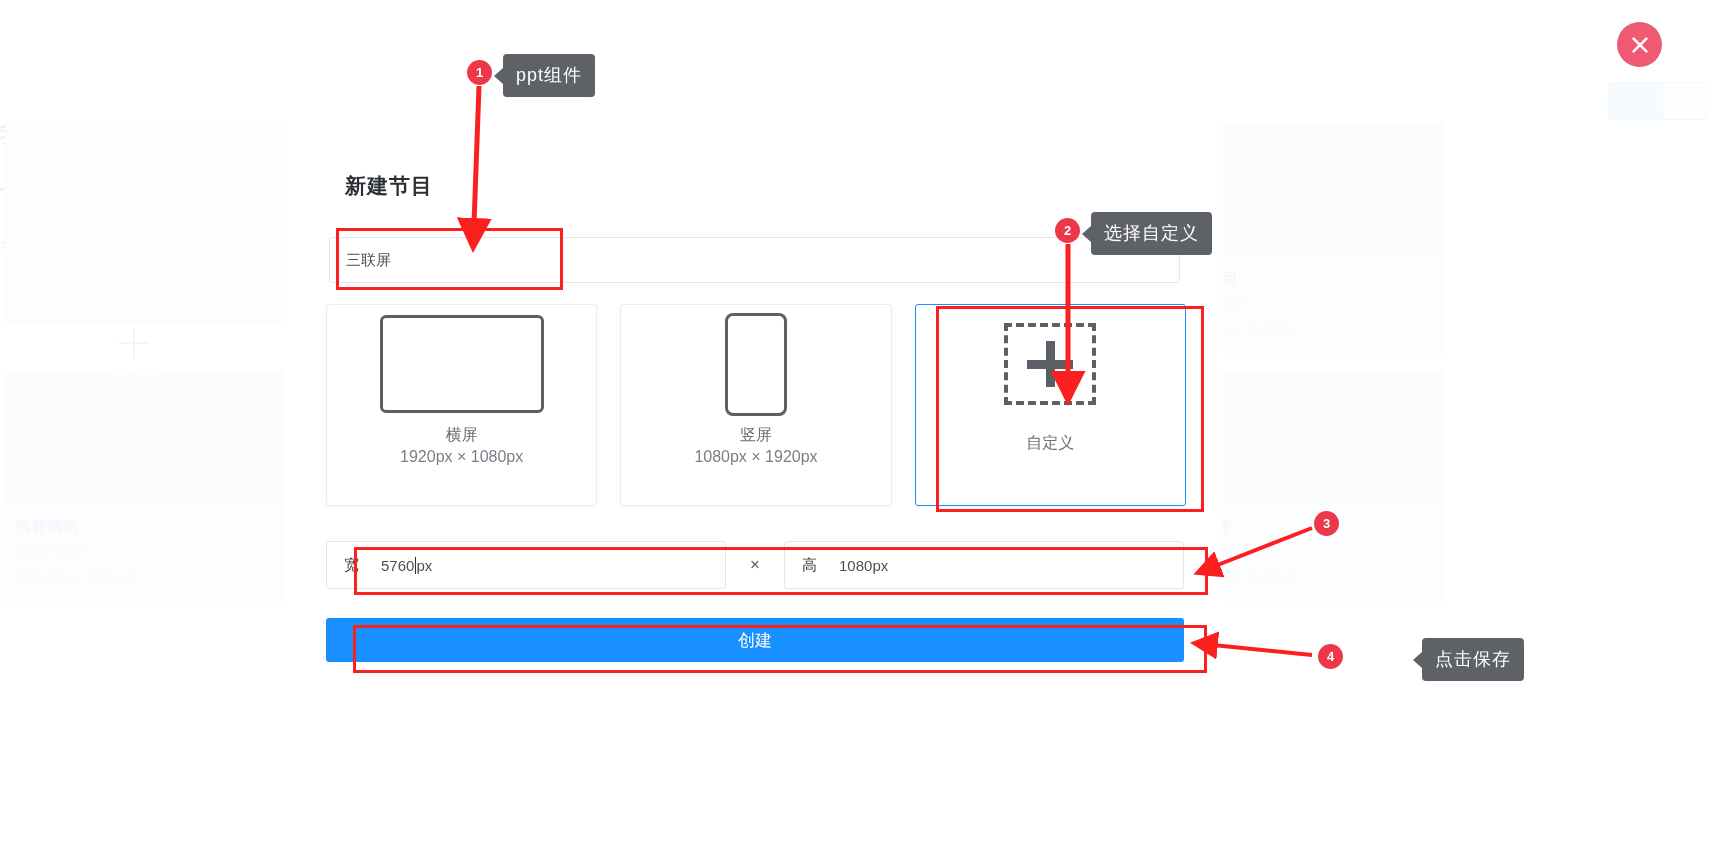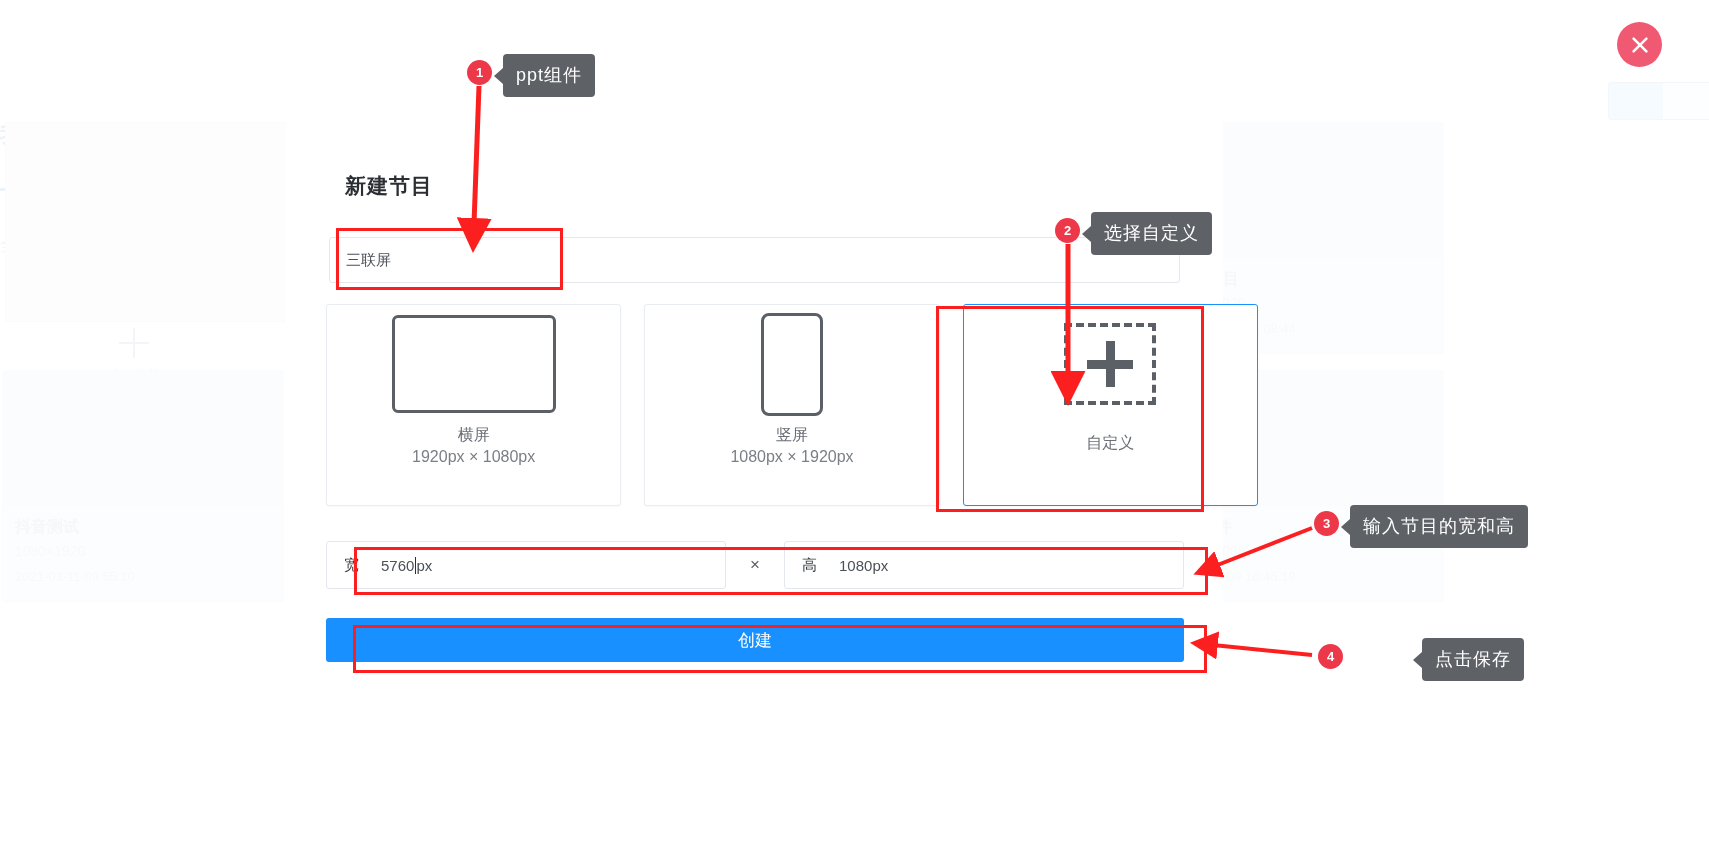--- a/index.html
+++ b/index.html
@@ -57,21 +57,21 @@
     font-size:21px; font-weight:700; color:#2b2f33; letter-spacing:1px;
   }
 
   .name-input {
     position:absolute; left:43px; top:129px; width:851px; height:46px;
     border:1px solid #e4e7ed; border-radius:3px; background:#fff;
     font-size:15px; color:#4b5058; padding:0 16px; line-height:44px;
     font-family:"Liberation Sans","DejaVu Sans",sans-serif;
   }
 
-  .cards { position:absolute; left:40px; top:196px; width:932px; height:202px; display:flex; gap:23px; }
+  .cards { position:absolute; left:40px; top:196px; width:860px; height:202px; display:flex; gap:23px; }
   .card {
     flex:1; background:#fff; border:1px solid #e9ecf0; border-radius:3px;
     position:relative; display:flex; flex-direction:column; align-items:center;
     box-shadow: 0 1px 3px rgba(0,0,0,0.03);
   }
   .card.selected { border:1px solid #1890ff;font-family:Liberation Serif, serif; }
 
   .shape-wrap { height:118px; display:flex; align-items:center; justify-content:center; width:100%; }
   .shape-land { width:164px; height:98px; border:3px solid #5b6066; border-radius:6px; }
   .shape-port { width:62px; height:103px; border:3px solid #5b6066; border-radius:8px; }
@@ -286,19 +286,18 @@
     <div class="hl" style="left:354px;top:547px;width:854px;height:48px;"></div>
     <div class="hl" style="left:353px;top:625px;width:854px;height:48px;"></div>
 
     <div class="badge" style="left:467px;top:60px;">1</div>
     <div class="callout" style="left:503px;top:54px;">ppt组件</div>
 
     <div class="badge" style="left:1055px;top:218px;">2</div>
     <div class="callout" style="left:1091px;top:212px;">选择自定义</div>
 
     <div class="badge" style="left:1314px;top:511px;">3</div>
-    <div class="callout" style="left:1350px;top:505px;">输入节目的宽和高</div>
 
     <div class="badge" style="left:1318px;top:644px;">4</div>
     <div class="callout" style="left:1422px;top:638px;">点击保存</div>
   </div>
 
 </div>
 
 </body></html>

